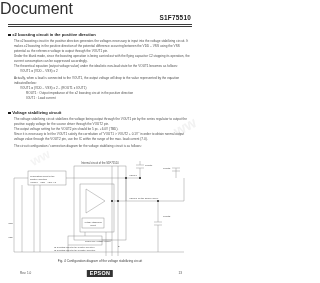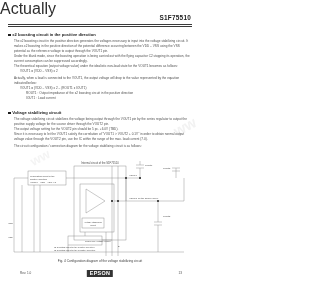--- a/index.html
+++ b/index.html
@@ -200,13 +200,13 @@
   <div class="ftr">
     <div class="ftr-left">Rev. 1.0</div>
     <div class="ftr-logo">EPSON</div>
     <div class="ftr-right">13</div>
   </div>
 
 </div>
 
 
 
-<domain>Actually</domain>
+<domain>Document</domain>
 
 </body></html>

